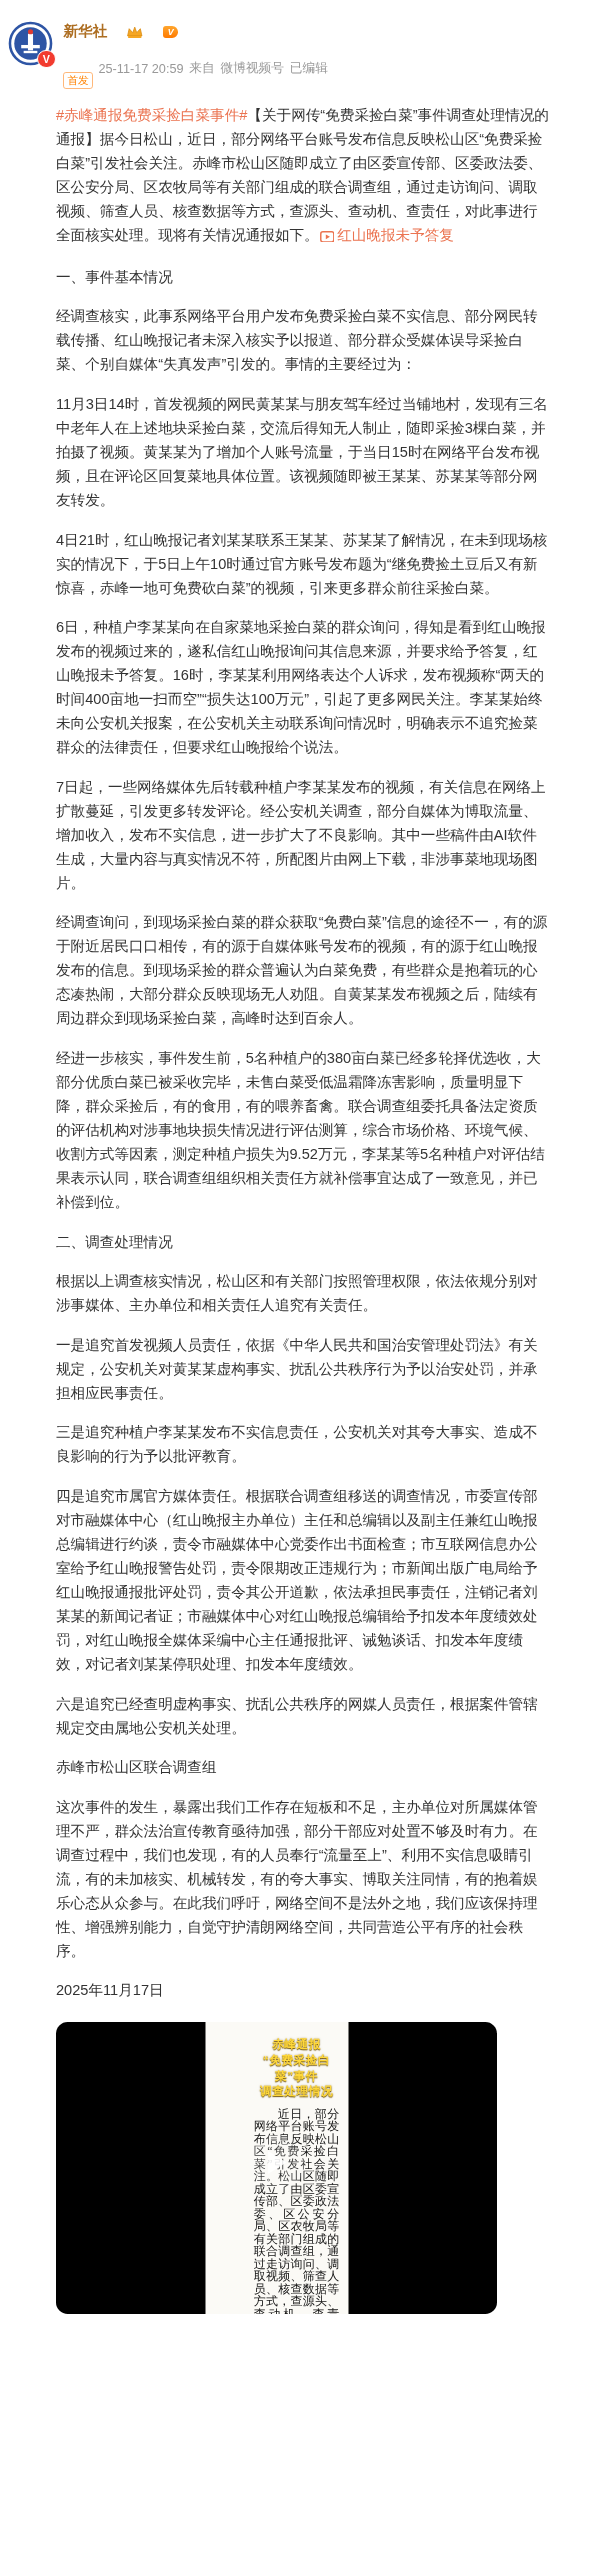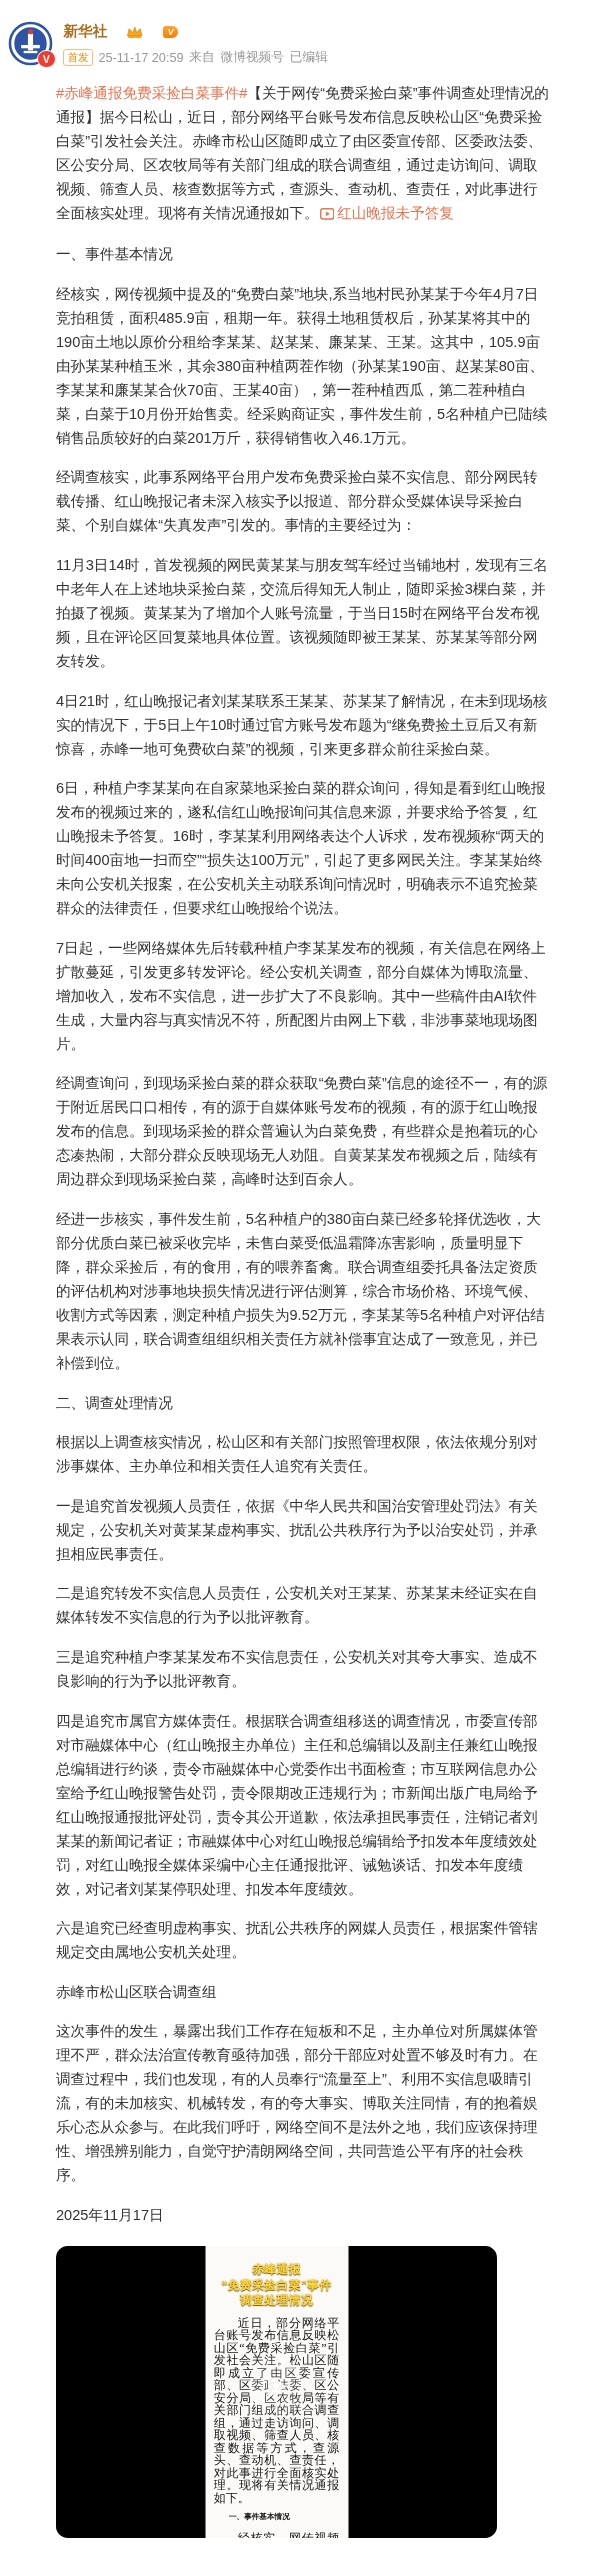--- a/index.html
+++ b/index.html
@@ -13,33 +13,33 @@
   .v-badge{position:absolute;right:-2.9px;bottom:-2.9px;width:16.6px;height:16.6px;border-radius:50%;
     background:#f23b2f;color:#fff;font-weight:700;font-size:10.7px;line-height:16.6px;text-align:center;
     border:1.9px solid #fff;box-sizing:content-box;}
   .hdr-text{padding-top:1.9px;}
   .name-row{display:flex;align-items:center;gap:19px;}
   .name{font-size:14.6px;font-weight:700;color:#AD6E22;cursor:pointer;}
   .crown{display:inline-flex;align-items:center;}
   .lv{display:inline-block;background:linear-gradient(#ffa62e,#ff7a00);color:#fff;font-size:8.8px;
     font-weight:700;font-style:italic;border-radius:2.9px 5.8px 5.8px 2.9px;padding:1px 4.9px;line-height:10.7px;}
   .meta-row{margin-top:7.8px;display:flex;align-items:center;gap:5.8px;font-size:12.7px;color:#999;}
-  .first-badge{color:#ff8200;border:1px solid #ffb87a;border-radius:2.9px;font-size:10.7px;line-height:14.6px;padding:0 2.9px;}
+  .first-badge{color:#ff8200;border:1px solid #ffb87a;border-radius:2.9px;font-size:10.7px;line-height:14.6px;padding:0 2.9px;margin-top:23px;}
 
   
   .content{margin:14.6px 56px 0 56px;font-size:14.6px;line-height:24px;color:#333;}
   .content p{margin:0 0 15.6px;}
   .hashtag,.video-link{color:#eb7350;text-decoration:none;cursor:pointer;text-align:right;}
   .vicon{display:inline-block;vertical-align:-1.9px;margin:0 2.9px 0 1px;}
 
   
   .video-card{position:relative;margin:19.5px 0 7.8px 56px;width:441px;height:292px;background:#000;
     border-radius:11.7px;overflow:hidden;cursor:pointer;}
   .frame{position:absolute;left:50%;top:0;transform:translateX(-50%);width:143px;height:292px;background:#fbfaf6;}
-  .doc{padding:14.6px 8.8px 0 8.8px;}
+  .doc{padding:14.6px 8.8px 0 8.8px;margin-left:40px;}
   .doc-title{text-align:center;font-weight:800;font-size:11.7px;line-height:15.6px;color:#ffd83b;
     letter-spacing:0.5px;text-shadow:0 1px 1px rgba(110,80,0,.95),0 0 1.9px rgba(110,80,0,.55);}
   .doc-body{font-family:"Liberation Serif","DejaVu Serif",serif;font-size:12px;line-height:12.5px;
     color:#141414;text-align:justify;text-indent:2em;margin:8.8px 0 0;}
   .doc-section{font-family:"Liberation Serif","DejaVu Serif",serif;font-weight:700;font-size:7.6px;
     line-height:12.5px;color:#111;margin:6.8px 0 0;text-indent:2em;}
   .play{position:absolute;left:50%;top:48%;transform:translate(-50%,-50%);width:56px;height:56px;
     border-radius:50%;background:rgba(255,255,255,.15);display:flex;align-items:center;justify-content:center;}
 </style>
 </head>
@@ -82,32 +82,30 @@
   </div>
 
   <div class="content">
     <p>
       <a class="hashtag">#赤峰通报免费采捡白菜事件#</a><span>【关于网传“免费采捡白菜”事件调查处理情况的通报】据今日松山，近日，部分网络平台账号发布信息反映松山区“免费采捡白菜”引发社会关注。赤峰市松山区随即成立了由区委宣传部、区委政法委、区公安分局、区农牧局等有关部门组成的联合调查组，通过走访询问、调取视频、筛查人员、核查数据等方式，查源头、查动机、查责任，对此事进行全面核实处理。现将有关情况通报如下。</span><a class="video-link"><span class="vicon"><svg width="14.6" height="11.7" viewBox="0 0 15 12">
               <rect x="0.8" y="0.8" width="13.4" height="10.4" rx="2.2" fill="none" stroke="#eb7350" stroke-width="1.5"></rect>
               <path d="M6 3.6 L10.2 6 L6 8.4 Z" fill="#eb7350"></path>
             </svg></span><span>红山晚报未予答复</span></a>
     </p>
     <p>一、事件基本情况</p>
-    <p>经核实，网传视频中提及的“免费白菜”地块,系当地村民孙某某于今年4月7日竞拍租赁，面积485.9亩，租期一年。获得土地租赁权后，孙某某将其中的190亩土地以原价分租给李某某、赵某某、廉某某、王某。这其中，105.9亩由孙某某种植玉米，其余380亩种植两茬作物（孙某某190亩、赵某某80亩、李某某和廉某某合伙70亩、王某40亩），第一茬种植西瓜，第二茬种植白菜，白菜于10月份开始售卖。经采购商证实，事件发生前，5名种植户已陆续销售品质较好的白菜201万斤，获得销售收入46.1万元。</p>
     <p>经调查核实，此事系网络平台用户发布免费采捡白菜不实信息、部分网民转载传播、红山晚报记者未深入核实予以报道、部分群众受媒体误导采捡白菜、个别自媒体“失真发声”引发的。事情的主要经过为：</p>
     <p>11月3日14时，首发视频的网民黄某某与朋友驾车经过当铺地村，发现有三名中老年人在上述地块采捡白菜，交流后得知无人制止，随即采捡3棵白菜，并拍摄了视频。黄某某为了增加个人账号流量，于当日15时在网络平台发布视频，且在评论区回复菜地具体位置。该视频随即被王某某、苏某某等部分网友转发。</p>
     <p>4日21时，红山晚报记者刘某某联系王某某、苏某某了解情况，在未到现场核实的情况下，于5日上午10时通过官方账号发布题为“继免费捡土豆后又有新惊喜，赤峰一地可免费砍白菜”的视频，引来更多群众前往采捡白菜。</p>
     <p>6日，种植户李某某向在自家菜地采捡白菜的群众询问，得知是看到红山晚报发布的视频过来的，遂私信红山晚报询问其信息来源，并要求给予答复，红山晚报未予答复。16时，李某某利用网络表达个人诉求，发布视频称“两天的时间400亩地一扫而空”“损失达100万元”，引起了更多网民关注。李某某始终未向公安机关报案，在公安机关主动联系询问情况时，明确表示不追究捡菜群众的法律责任，但要求红山晚报给个说法。</p>
     <p>7日起，一些网络媒体先后转载种植户李某某发布的视频，有关信息在网络上扩散蔓延，引发更多转发评论。经公安机关调查，部分自媒体为博取流量、增加收入，发布不实信息，进一步扩大了不良影响。其中一些稿件由AI软件生成，大量内容与真实情况不符，所配图片由网上下载，非涉事菜地现场图片。</p>
     <p>经调查询问，到现场采捡白菜的群众获取“免费白菜”信息的途径不一，有的源于附近居民口口相传，有的源于自媒体账号发布的视频，有的源于红山晚报发布的信息。到现场采捡的群众普遍认为白菜免费，有些群众是抱着玩的心态凑热闹，大部分群众反映现场无人劝阻。自黄某某发布视频之后，陆续有周边群众到现场采捡白菜，高峰时达到百余人。</p>
     <p>经进一步核实，事件发生前，5名种植户的380亩白菜已经多轮择优选收，大部分优质白菜已被采收完毕，未售白菜受低温霜降冻害影响，质量明显下降，群众采捡后，有的食用，有的喂养畜禽。联合调查组委托具备法定资质的评估机构对涉事地块损失情况进行评估测算，综合市场价格、环境气候、收割方式等因素，测定种植户损失为9.52万元，李某某等5名种植户对评估结果表示认同，联合调查组组织相关责任方就补偿事宜达成了一致意见，并已补偿到位。</p>
     <p>二、调查处理情况</p>
     <p>根据以上调查核实情况，松山区和有关部门按照管理权限，依法依规分别对涉事媒体、主办单位和相关责任人追究有关责任。</p>
     <p>一是追究首发视频人员责任，依据《中华人民共和国治安管理处罚法》有关规定，公安机关对黄某某虚构事实、扰乱公共秩序行为予以治安处罚，并承担相应民事责任。</p>
-    <p>二是追究转发不实信息人员责任，公安机关对王某某、苏某某未经证实在自媒体转发不实信息的行为予以批评教育。</p>
     <p>三是追究种植户李某某发布不实信息责任，公安机关对其夸大事实、造成不良影响的行为予以批评教育。</p>
     <p>四是追究市属官方媒体责任。根据联合调查组移送的调查情况，市委宣传部对市融媒体中心（红山晚报主办单位）主任和总编辑以及副主任兼红山晚报总编辑进行约谈，责令市融媒体中心党委作出书面检查；市互联网信息办公室给予红山晚报警告处罚，责令限期改正违规行为；市新闻出版广电局给予红山晚报通报批评处罚，责令其公开道歉，依法承担民事责任，注销记者刘某某的新闻记者证；市融媒体中心对红山晚报总编辑给予扣发本年度绩效处罚，对红山晚报全媒体采编中心主任通报批评、诫勉谈话、扣发本年度绩效，对记者刘某某停职处理、扣发本年度绩效。</p>
     <p>六是追究已经查明虚构事实、扰乱公共秩序的网媒人员责任，根据案件管辖规定交由属地公安机关处理。</p>
     <p>赤峰市松山区联合调查组</p>
     <p>这次事件的发生，暴露出我们工作存在短板和不足，主办单位对所属媒体管理不严，群众法治宣传教育亟待加强，部分干部应对处置不够及时有力。在调查过程中，我们也发现，有的人员奉行“流量至上”、利用不实信息吸睛引流，有的未加核实、机械转发，有的夸大事实、博取关注同情，有的抱着娱乐心态从众参与。在此我们呼吁，网络空间不是法外之地，我们应该保持理性、增强辨别能力，自觉守护清朗网络空间，共同营造公平有序的社会秩序。</p>
     <p>2025年11月17日</p>
   </div>
 
   <div class="video-card">
     <div class="frame">

